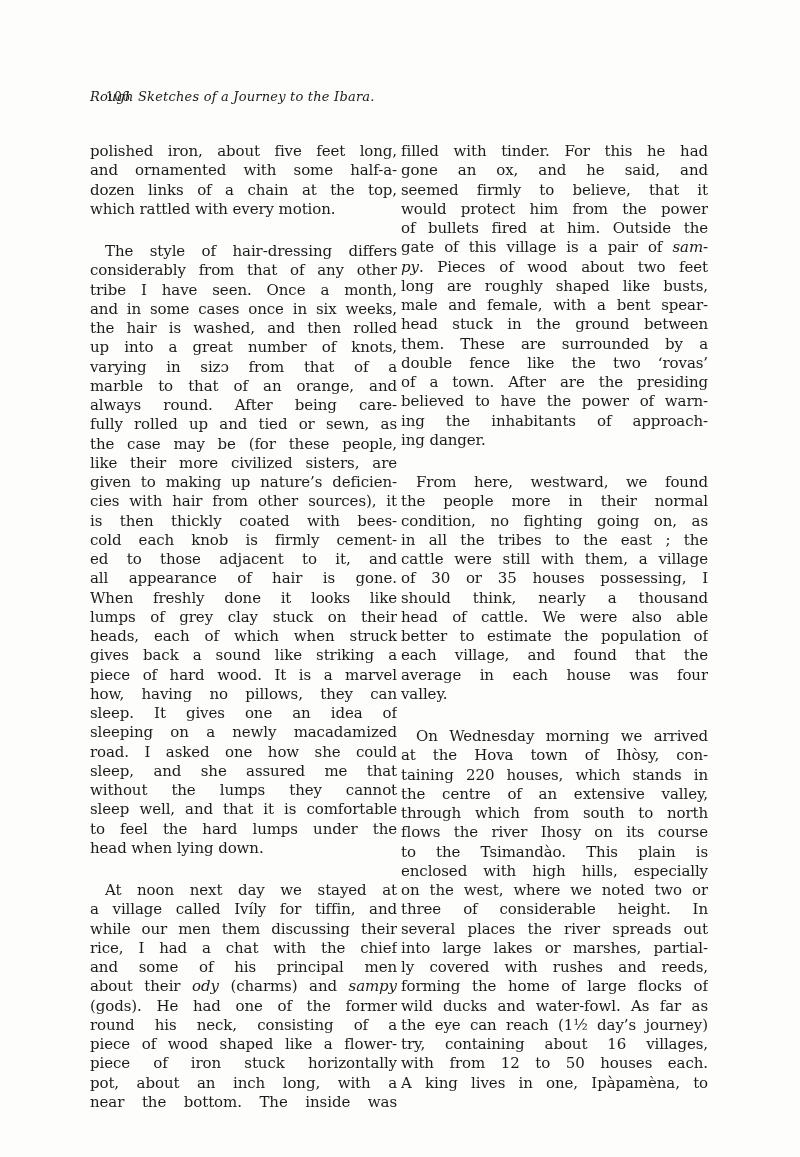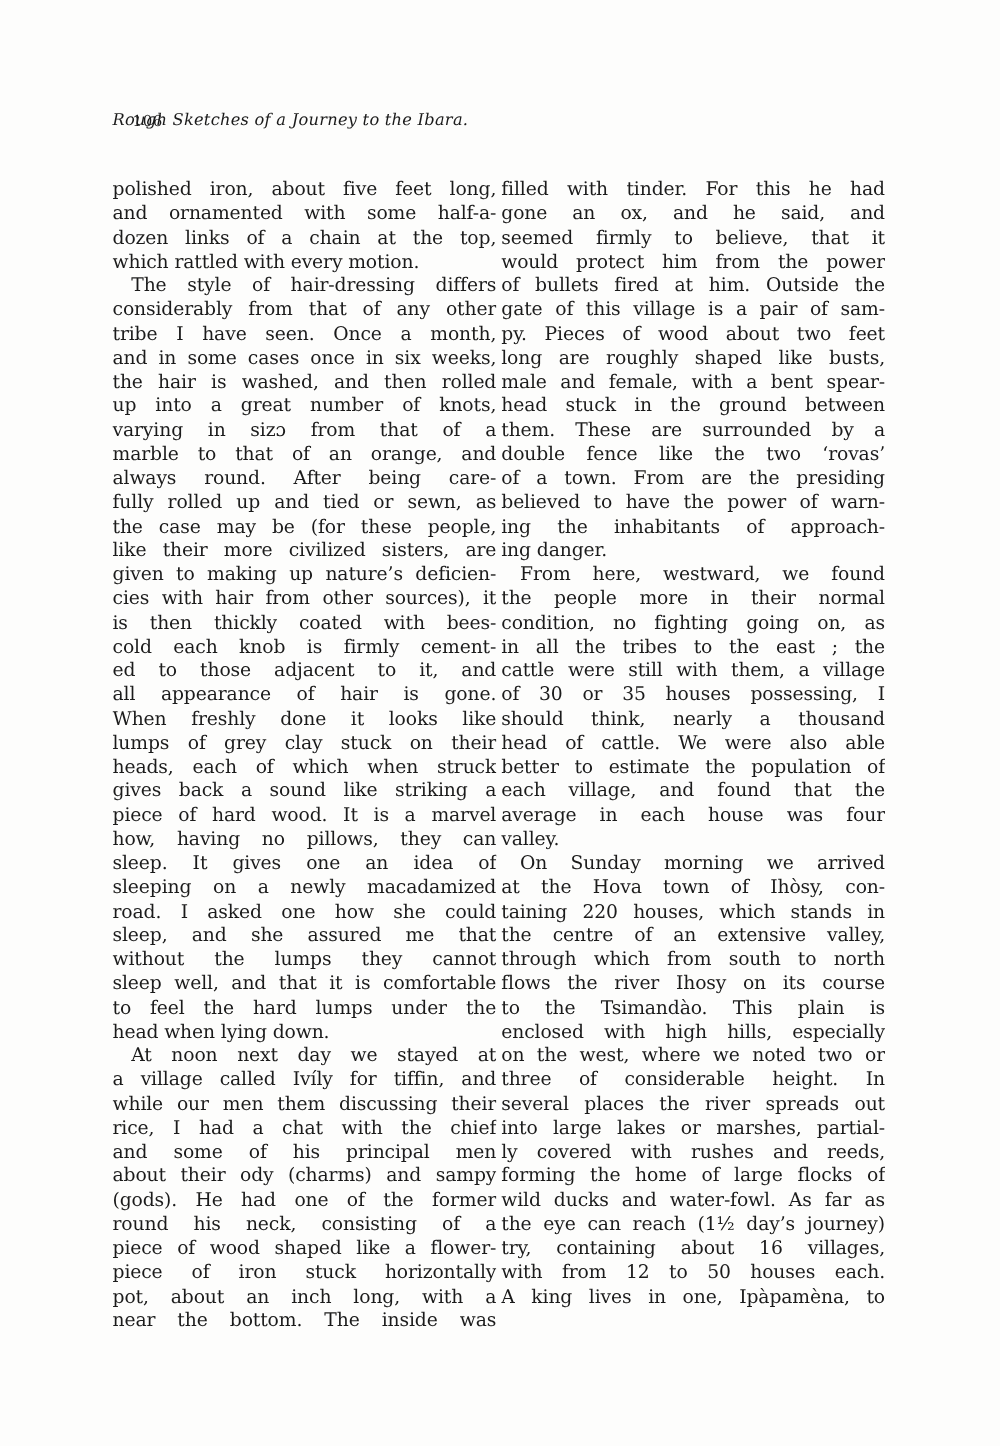--- a/index.html
+++ b/index.html
@@ -42,22 +42,22 @@
   .line {
     font-size:15px;
     line-height:19.25px;
     height:19.25px;
     letter-spacing:-0.1px;
     text-align:justify;
     text-align-last:justify;
     overflow:hidden;
   }
   .line.para-end { text-align-last:left; }
-  .line.indent { text-indent:15px; }
-  .it { }
+  .line.indent { text-indent:15px;margin-top:23px; }
+  .it { font-style:italic; }
 </style>
 </head>
 <body>
 
 <div class="page">
   <div class="header">
     <div class="page-number">106</div>
     <div class="title">Rough Sketches of a Journey to the Ibara.</div>
   </div>
   <div class="columns">
@@ -117,37 +117,37 @@
         <div class="line"><span>seemed firmly to believe, that it</span></div>
         <div class="line"><span>would protect him from the power</span></div>
         <div class="line"><span>of bullets fired at him. Outside the</span></div>
         <div class="line"><span>gate of this village is a pair of </span><span class="it">sam-</span></div>
         <div class="line"><span class="it">py</span><span>. Pieces of wood about two feet</span></div>
         <div class="line"><span>long are roughly shaped like busts,</span></div>
         <div class="line"><span>male and female, with a bent spear-</span></div>
         <div class="line"><span>head stuck in the ground between</span></div>
         <div class="line"><span>them. These are surrounded by a</span></div>
         <div class="line"><span>double fence like the two ‘rovas’</span></div>
-        <div class="line"><span>of a town. From are the presiding</span></div>
+        <div class="line"><span>of a town. After are the presiding</span></div>
         <div class="line"><span>believed to have the power of warn-</span></div>
         <div class="line"><span>ing the inhabitants of approach-</span></div>
         <div class="line para-end"><span>ing danger.</span></div>
         <div class="line indent"><span>From here, westward, we found</span></div>
         <div class="line"><span>the people more in their normal</span></div>
         <div class="line"><span>condition, no fighting going on, as</span></div>
         <div class="line"><span>in all the tribes to the east ; the</span></div>
         <div class="line"><span>cattle were still with them, a village</span></div>
         <div class="line"><span>of 30 or 35 houses possessing, I</span></div>
         <div class="line"><span>should think, nearly a thousand</span></div>
         <div class="line"><span>head of cattle. We were also able</span></div>
         <div class="line"><span>better to estimate the population of</span></div>
         <div class="line"><span>each village, and found that the</span></div>
         <div class="line"><span>average in each house was four</span></div>
         <div class="line para-end"><span>valley.</span></div>
-        <div class="line indent"><span>On Sunday morning we arrived</span></div>
+        <div class="line indent"><span>On Wednesday morning we arrived</span></div>
         <div class="line"><span>at the Hova town of Ihòsy, con-</span></div>
         <div class="line"><span>taining 220 houses, which stands in</span></div>
         <div class="line"><span>the centre of an extensive valley,</span></div>
         <div class="line"><span>through which from south to north</span></div>
         <div class="line"><span>flows the river Ihosy on its course</span></div>
         <div class="line"><span>to the Tsimandào. This plain is</span></div>
         <div class="line"><span>enclosed with high hills, especially</span></div>
         <div class="line"><span>on the west, where we noted two or</span></div>
         <div class="line"><span>three of considerable height. In</span></div>
         <div class="line"><span>several places the river spreads out</span></div>

